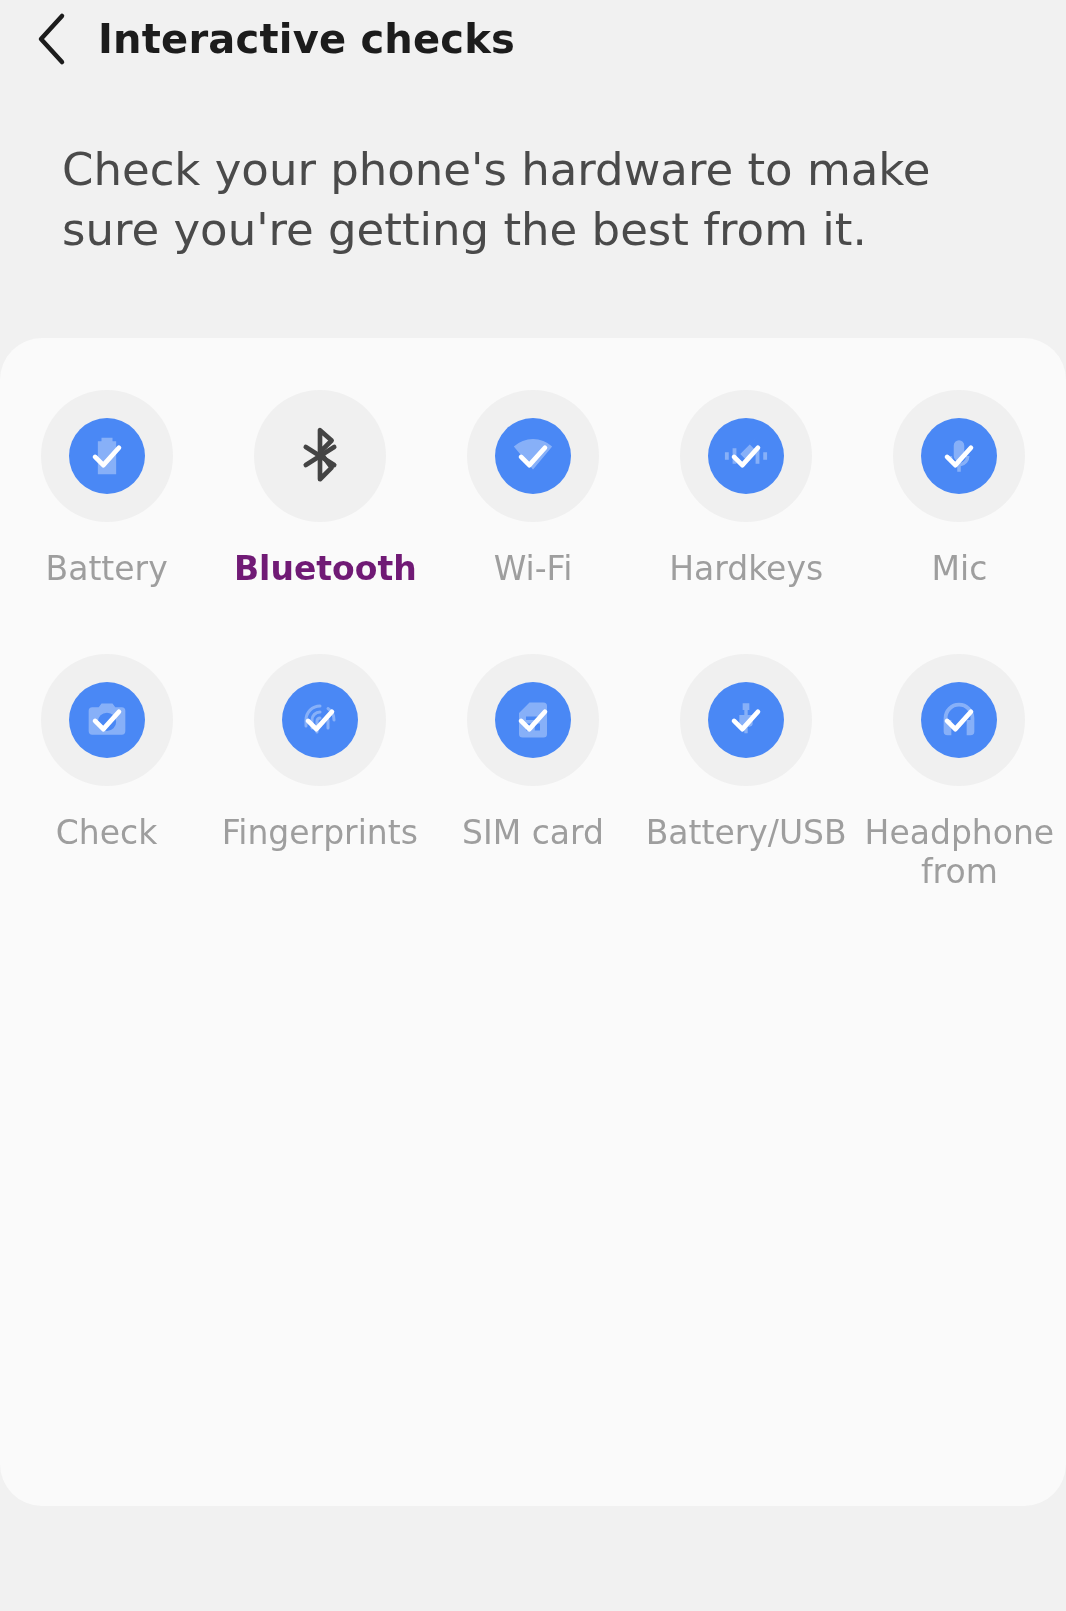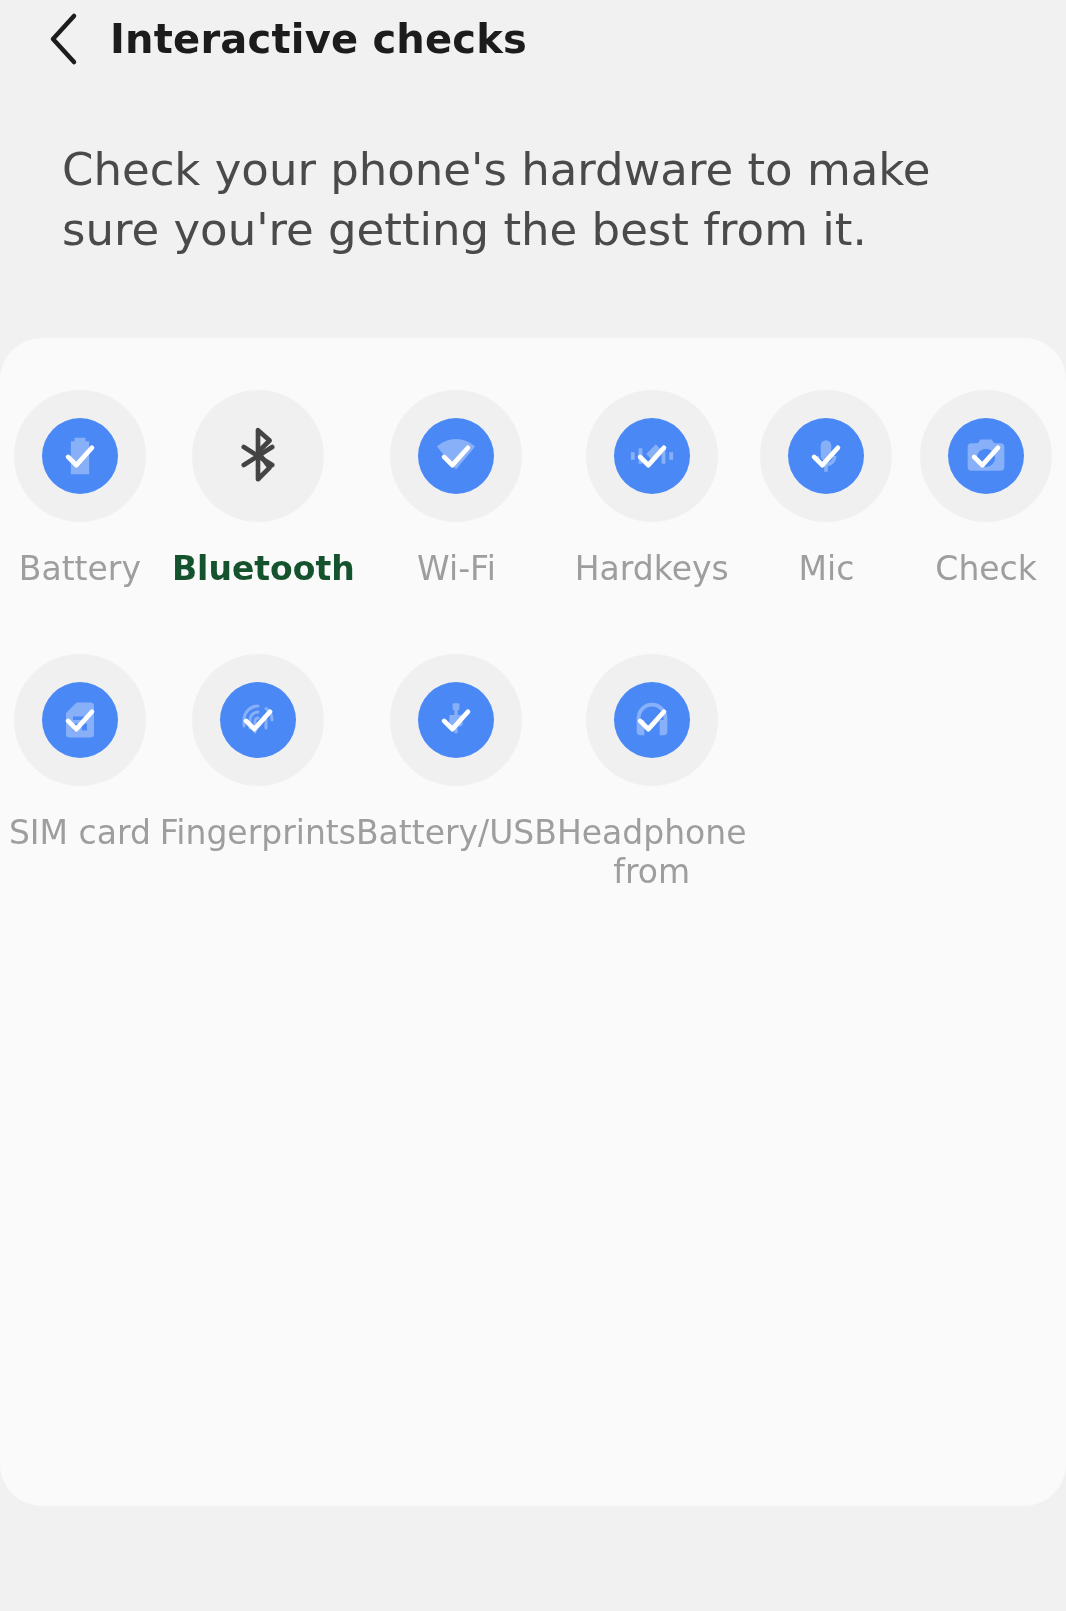--- a/index.html
+++ b/index.html
@@ -10,21 +10,21 @@
     background: #f1f1f1;
     font-family: "DejaVu Sans", sans-serif;
     overflow: hidden;
   }
 
   
   .topbar {
     height: 78px;
     display: flex;
     align-items: center;
-    padding-left: 36px;
+    padding-left: 24px;
   }
   .back-btn {
     width: 54px;
     height: 54px;
     display: flex;
     align-items: center;
     justify-content: center;
     flex: 0 0 auto;
     cursor: pointer;
   }
@@ -54,21 +54,21 @@
     left: 0;
     top: 338px;
     width: 1066px;
     height: 1168px;
     background: #fafafa;
     border-radius: 42px 42px 42px 42px;
   }
 
   .grid {
     display: grid;
-    grid-template-columns: repeat(6, 1fr);
+    grid-template-columns: repeat(5, 1fr);
     padding-top: 52px;
   }
 
   .cell {
     display: flex;
     flex-direction: column;
     align-items: center;
     height: 264px;
     cursor: pointer;
   }
@@ -118,21 +118,21 @@
   .cell-label {
     margin-top: 28px;
     font-size: 33px;
     line-height: 1.18;
     color: #9e9e9e;
     text-align: center;
     max-width: 240px;
     word-break: normal;
   }
   .cell.pending .cell-label {
-    color: #14532d;
+    color: #701a75;
     font-weight: 700;
     margin-left: 11px;
   }
 </style>
 </head>
 <body>
 
 <div class="topbar">
   <div class="back-btn">
     <span>
@@ -241,37 +241,20 @@
               </svg>
             </span>
           </div>
         </div>
         <div class="cell-label">Check</div>
       </div>
       <div class="cell">
         <div class="disc">
           <div class="badge">
             <span class="glyph">
-              <svg width="42" height="42" viewBox="0 0 24 24">
-                <path fill="#ffffff" d="M18 2h-8L4 8v12a2 2 0 0 0 2 2h12a2 2 0 0 0 2-2V4a2 2 0 0 0-2-2zM8 18v-4h3v4H8zm5 0v-4h3v4h-3zm-5-6v-2h8v2H8z"></path>
-              </svg>
-            </span>
-            <span class="tick">
-              <svg width="44" height="44" viewBox="0 0 24 24">
-                <path d="M5.5 12.5 L10 17 L18.5 7.5" fill="none" stroke="#ffffff" stroke-width="2.6" stroke-linecap="round" stroke-linejoin="round"></path>
-              </svg>
-            </span>
-          </div>
-        </div>
-        <div class="cell-label">SIM card</div>
-      </div>
-      <div class="cell">
-        <div class="disc">
-          <div class="badge">
-            <span class="glyph">
               <svg width="48" height="48" viewBox="0 0 24 24">
                 <g fill="none" stroke="#ffffff" stroke-width="1.5" stroke-linecap="round">
                   <path d="M12 5a7 7 0 0 0-7 7v3"></path>
                   <path d="M12 8a4 4 0 0 0-4 4v4"></path>
                   <path d="M12 11a1.5 1.5 0 0 0-1.5 1.5V18"></path>
                   <path d="M19 12a7 7 0 0 0-3-5.7"></path>
                   <path d="M16 12v4"></path>
                 </g>
               </svg>
             </span>
@@ -281,20 +264,37 @@
               </svg>
             </span>
           </div>
         </div>
         <div class="cell-label">Fingerprints</div>
       </div>
       <div class="cell">
         <div class="disc">
           <div class="badge">
             <span class="glyph">
+              <svg width="42" height="42" viewBox="0 0 24 24">
+                <path fill="#ffffff" d="M18 2h-8L4 8v12a2 2 0 0 0 2 2h12a2 2 0 0 0 2-2V4a2 2 0 0 0-2-2zM8 18v-4h3v4H8zm5 0v-4h3v4h-3zm-5-6v-2h8v2H8z"></path>
+              </svg>
+            </span>
+            <span class="tick">
+              <svg width="44" height="44" viewBox="0 0 24 24">
+                <path d="M5.5 12.5 L10 17 L18.5 7.5" fill="none" stroke="#ffffff" stroke-width="2.6" stroke-linecap="round" stroke-linejoin="round"></path>
+              </svg>
+            </span>
+          </div>
+        </div>
+        <div class="cell-label">SIM card</div>
+      </div>
+      <div class="cell">
+        <div class="disc">
+          <div class="badge">
+            <span class="glyph">
               <svg width="40" height="40" viewBox="0 0 24 24">
                 <path fill="#ffffff" d="M10 2h4v4h-1v3h3v5a2 2 0 0 1-2 2h-1v4h-2v-4H10a2 2 0 0 1-2-2V9h3V6h-1V2z"></path>
               </svg>
             </span>
             <span class="tick">
               <svg width="44" height="44" viewBox="0 0 24 24">
                 <path d="M5.5 12.5 L10 17 L18.5 7.5" fill="none" stroke="#ffffff" stroke-width="2.6" stroke-linecap="round" stroke-linejoin="round"></path>
               </svg>
             </span>
           </div>

